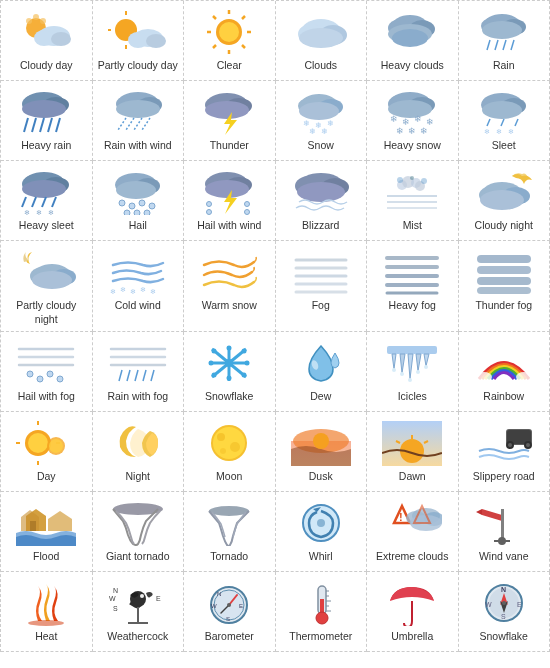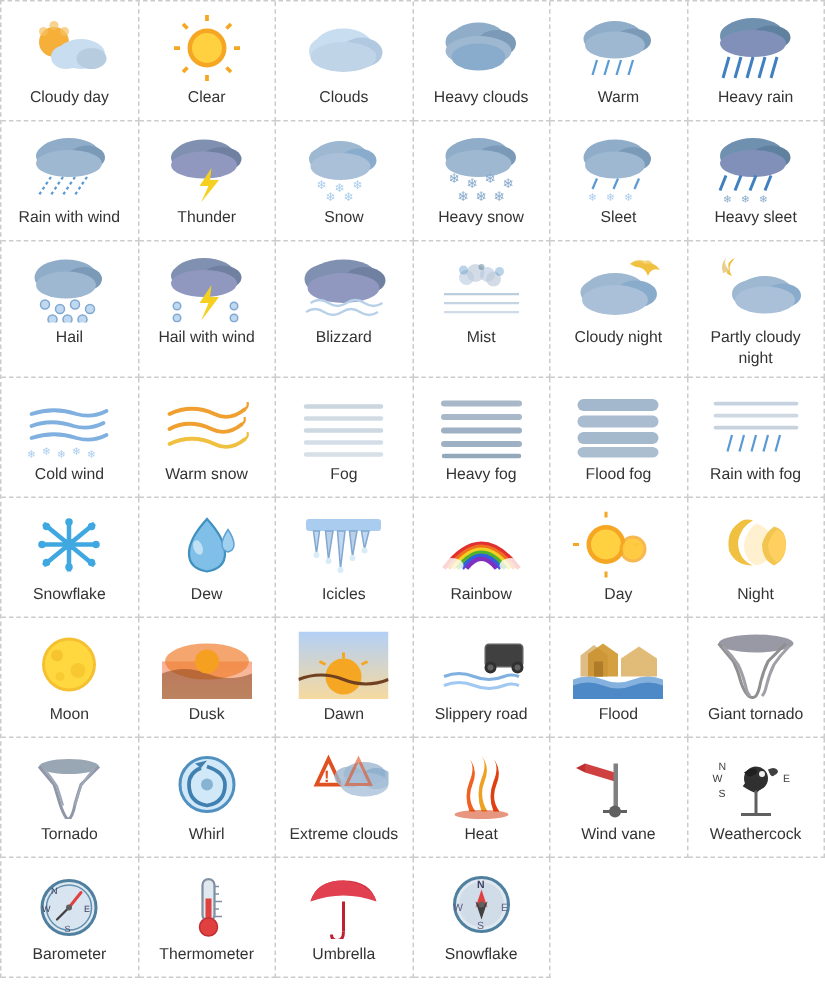--- a/index.html
+++ b/index.html
@@ -57,20 +57,34 @@
         <ellipse cx="38" cy="26" rx="16" ry="10" fill="#c8ddf0"></ellipse>
         <ellipse cx="28" cy="28" rx="10" ry="8" fill="#c8ddf0"></ellipse>
         <ellipse cx="45" cy="29" rx="10" ry="7" fill="#b8cce0"></ellipse>
       </svg>
     </div>
     <div class="label">Cloudy day</div>
   </div>
   <div class="cell">
     <div class="icon-area">
       <svg width="60" height="45" viewBox="0 0 60 45">
+        <circle cx="18" cy="20" r="11" fill="#f5a623"></circle>
+        <line x1="18" y1="5" x2="18" y2="1" stroke="#f5a623" stroke-width="2"></line>
+        <line x1="18" y1="35" x2="18" y2="39" stroke="#f5a623" stroke-width="2"></line>
+        <line x1="3" y1="20" x2="-1" y2="20" stroke="#f5a623" stroke-width="2"></line>
+        <ellipse cx="40" cy="28" rx="15" ry="9" fill="#c8ddf0"></ellipse>
+        <ellipse cx="30" cy="30" rx="10" ry="8" fill="#c8ddf0"></ellipse>
+        <ellipse cx="48" cy="31" rx="10" ry="7" fill="#b8cce0"></ellipse>
+      </svg>
+    </div>
+    <div class="label">Partly cloudy day</div>
+  </div>
+  <div class="cell">
+    <div class="icon-area">
+      <svg width="60" height="45" viewBox="0 0 60 45">
         <circle cx="30" cy="22" r="13" fill="#f5a623"></circle>
         <circle cx="30" cy="22" r="10" fill="#ffd040"></circle>
         <line x1="30" y1="4" x2="30" y2="0" stroke="#f5a623" stroke-width="2.5"></line>
         <line x1="30" y1="44" x2="30" y2="40" stroke="#f5a623" stroke-width="2.5"></line>
         <line x1="12" y1="22" x2="8" y2="22" stroke="#f5a623" stroke-width="2.5"></line>
         <line x1="52" y1="22" x2="48" y2="22" stroke="#f5a623" stroke-width="2.5"></line>
         <line x1="17" y1="9" x2="14" y2="6" stroke="#f5a623" stroke-width="2.5"></line>
         <line x1="46" y1="38" x2="43" y2="35" stroke="#f5a623" stroke-width="2.5"></line>
         <line x1="43" y1="9" x2="46" y2="6" stroke="#f5a623" stroke-width="2.5"></line>
         <line x1="14" y1="38" x2="17" y2="35" stroke="#f5a623" stroke-width="2.5"></line>
@@ -107,21 +121,21 @@
         <ellipse cx="28" cy="14" rx="18" ry="10" fill="#8facc8"></ellipse>
         <ellipse cx="18" cy="16" rx="11" ry="8" fill="#8facc8"></ellipse>
         <ellipse cx="40" cy="17" rx="12" ry="8" fill="#7a9ab8"></ellipse>
         <ellipse cx="28" cy="20" rx="20" ry="9" fill="#9db8d0"></ellipse>
         <line x1="16" y1="30" x2="13" y2="40" stroke="#5b9bd5" stroke-width="1.5"></line>
         <line x1="24" y1="30" x2="21" y2="40" stroke="#5b9bd5" stroke-width="1.5"></line>
         <line x1="32" y1="30" x2="29" y2="40" stroke="#5b9bd5" stroke-width="1.5"></line>
         <line x1="40" y1="30" x2="37" y2="40" stroke="#5b9bd5" stroke-width="1.5"></line>
       </svg>
     </div>
-    <div class="label">Warm</div>
+    <div class="label">Rain</div>
   </div>
 
   <div class="cell">
     <div class="icon-area">
       <svg width="60" height="45" viewBox="0 0 60 45">
         <ellipse cx="28" cy="12" rx="20" ry="10" fill="#7090b0"></ellipse>
         <ellipse cx="18" cy="14" rx="12" ry="9" fill="#7090b0"></ellipse>
         <ellipse cx="40" cy="15" rx="13" ry="8" fill="#6080a0"></ellipse>
         <ellipse cx="28" cy="19" rx="22" ry="9" fill="#8090b8"></ellipse>
         <line x1="12" y1="28" x2="8" y2="42" stroke="#4080c0" stroke-width="2"></line>
@@ -375,23 +389,37 @@
   </div>
   <div class="cell">
     <div class="icon-area">
       <svg width="60" height="45" viewBox="0 0 60 45">
         <rect x="3" y="5" width="54" height="8" rx="4" fill="#9ab0c8" opacity="0.9"></rect>
         <rect x="3" y="16" width="54" height="8" rx="4" fill="#9ab0c8" opacity="0.85"></rect>
         <rect x="3" y="27" width="54" height="8" rx="4" fill="#8fa8c0" opacity="0.8"></rect>
         <rect x="3" y="37" width="54" height="7" rx="4" fill="#8fa8c0" opacity="0.75"></rect>
       </svg>
     </div>
-    <div class="label">Flood fog</div>
-  </div>
-
+    <div class="label">Thunder fog</div>
+  </div>
+
+  <div class="cell">
+    <div class="icon-area">
+      <svg width="60" height="45" viewBox="0 0 60 45">
+        <line x1="3" y1="8" x2="57" y2="8" stroke="#b8c8d8" stroke-width="2.5" stroke-linecap="round" opacity="0.8"></line>
+        <line x1="3" y1="16" x2="57" y2="16" stroke="#b8c8d8" stroke-width="2.5" stroke-linecap="round" opacity="0.7"></line>
+        <line x1="3" y1="24" x2="57" y2="24" stroke="#b0c0d0" stroke-width="2.5" stroke-linecap="round" opacity="0.7"></line>
+        <circle cx="14" cy="33" r="3" fill="#c0d8f0" stroke="#80a8d0" stroke-width="1"></circle>
+        <circle cx="24" cy="38" r="3" fill="#c0d8f0" stroke="#80a8d0" stroke-width="1"></circle>
+        <circle cx="34" cy="33" r="3" fill="#c0d8f0" stroke="#80a8d0" stroke-width="1"></circle>
+        <circle cx="44" cy="38" r="3" fill="#c0d8f0" stroke="#80a8d0" stroke-width="1"></circle>
+      </svg>
+    </div>
+    <div class="label">Hail with fog</div>
+  </div>
   <div class="cell">
     <div class="icon-area">
       <svg width="60" height="45" viewBox="0 0 60 45">
         <line x1="3" y1="8" x2="57" y2="8" stroke="#b8c8d8" stroke-width="2.5" stroke-linecap="round" opacity="0.8"></line>
         <line x1="3" y1="16" x2="57" y2="16" stroke="#b8c8d8" stroke-width="2.5" stroke-linecap="round" opacity="0.7"></line>
         <line x1="3" y1="24" x2="57" y2="24" stroke="#b0c0d0" stroke-width="2.5" stroke-linecap="round" opacity="0.7"></line>
         <line x1="14" y1="29" x2="11" y2="40" stroke="#5b9bd5" stroke-width="1.5"></line>
         <line x1="22" y1="29" x2="19" y2="40" stroke="#5b9bd5" stroke-width="1.5"></line>
         <line x1="30" y1="29" x2="27" y2="40" stroke="#5b9bd5" stroke-width="1.5"></line>
         <line x1="38" y1="29" x2="35" y2="40" stroke="#5b9bd5" stroke-width="1.5"></line>
@@ -610,40 +638,40 @@
         <ellipse cx="52" cy="18" rx="10" ry="7" fill="#8aaccc" opacity="0.8"></ellipse>
         <ellipse cx="44" cy="22" rx="16" ry="8" fill="#aac0d8" opacity="0.8"></ellipse>
         <polygon points="40,5 48,22 32,22" fill="none" stroke="#e05020" stroke-width="2" opacity="0.6"></polygon>
       </svg>
     </div>
     <div class="label">Extreme clouds</div>
   </div>
   <div class="cell">
     <div class="icon-area">
       <svg width="60" height="45" viewBox="0 0 60 45">
-        <path d="M22 40 Q18 30 22 20 Q26 10 22 5 Q28 12 24 22 Q20 32 26 40Z" fill="#f06020"></path>
-        <path d="M30 40 Q26 28 30 18 Q34 8 30 3 Q36 10 32 20 Q28 30 34 40Z" fill="#f0a020"></path>
-        <path d="M38 40 Q34 30 38 20 Q42 10 38 5 Q44 12 40 22 Q36 32 42 40Z" fill="#e04010"></path>
-        <ellipse cx="30" cy="42" rx="18" ry="3" fill="#d03000" opacity="0.5"></ellipse>
-      </svg>
-    </div>
-    <div class="label">Heat</div>
-  </div>
-
-  <div class="cell">
-    <div class="icon-area">
-      <svg width="60" height="45" viewBox="0 0 60 45">
         <polygon points="8,8 28,14 28,20 8,14" fill="#d04040"></polygon>
         <polygon points="8,8 8,14 2,11" fill="#c03030"></polygon>
         <rect x="27" y="8" width="3" height="32" fill="#808080"></rect>
         <circle cx="28" cy="40" r="4" fill="#606060"></circle>
         <line x1="20" y1="40" x2="36" y2="40" stroke="#606060" stroke-width="2"></line>
       </svg>
     </div>
     <div class="label">Wind vane</div>
+  </div>
+
+  <div class="cell">
+    <div class="icon-area">
+      <svg width="60" height="45" viewBox="0 0 60 45">
+        <path d="M22 40 Q18 30 22 20 Q26 10 22 5 Q28 12 24 22 Q20 32 26 40Z" fill="#f06020"></path>
+        <path d="M30 40 Q26 28 30 18 Q34 8 30 3 Q36 10 32 20 Q28 30 34 40Z" fill="#f0a020"></path>
+        <path d="M38 40 Q34 30 38 20 Q42 10 38 5 Q44 12 40 22 Q36 32 42 40Z" fill="#e04010"></path>
+        <ellipse cx="30" cy="42" rx="18" ry="3" fill="#d03000" opacity="0.5"></ellipse>
+      </svg>
+    </div>
+    <div class="label">Heat</div>
   </div>
   <div class="cell">
     <div class="icon-area">
       <svg width="60" height="45" viewBox="0 0 60 45">
         <circle cx="30" cy="18" r="8" fill="#303030"></circle>
         <path d="M22 14 Q28 10 30 12 Q32 14 28 16 Q26 18 22 14Z" fill="#202020"></path>
         <circle cx="34" cy="15" r="2" fill="#f0f0f0"></circle>
         <path d="M38 12 Q42 10 44 12 Q46 14 42 16 Q40 18 38 12Z" fill="#404040"></path>
         <path d="M22 22 Q28 26 30 26 Q32 24 34 22" stroke="#303030" stroke-width="3" fill="none"></path>
         <rect x="29" y="26" width="2" height="16" fill="#606060"></rect>

